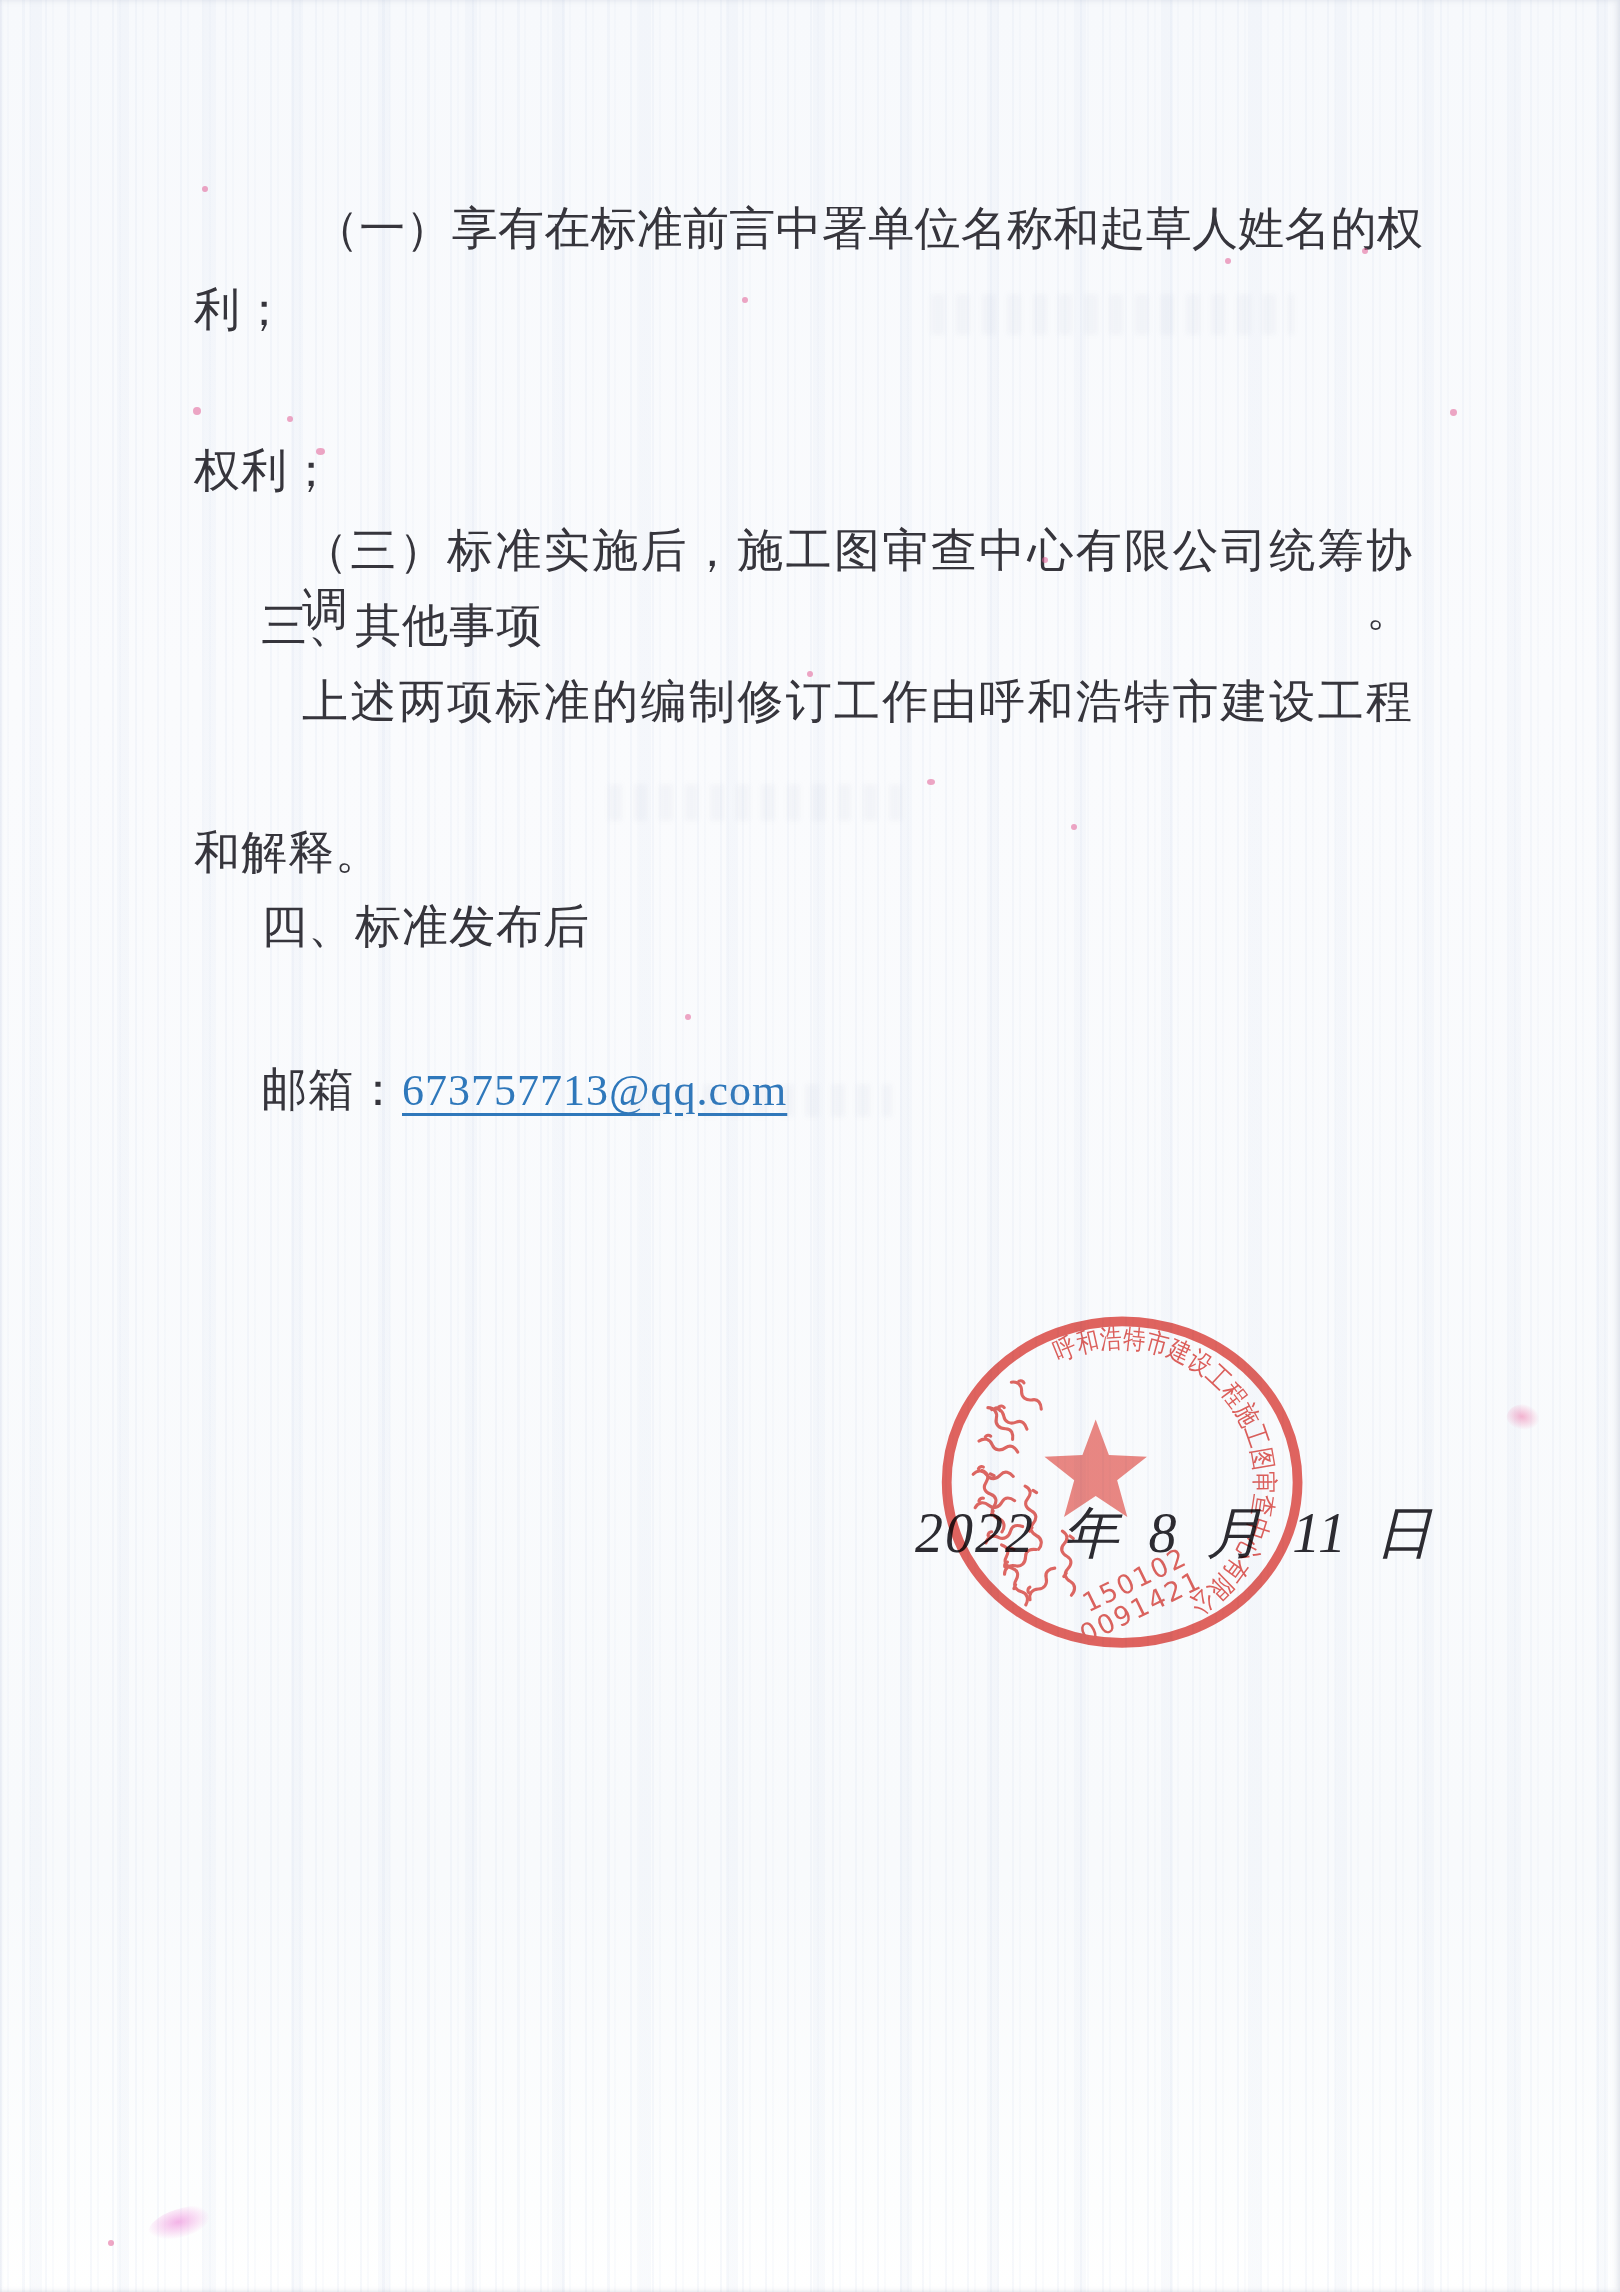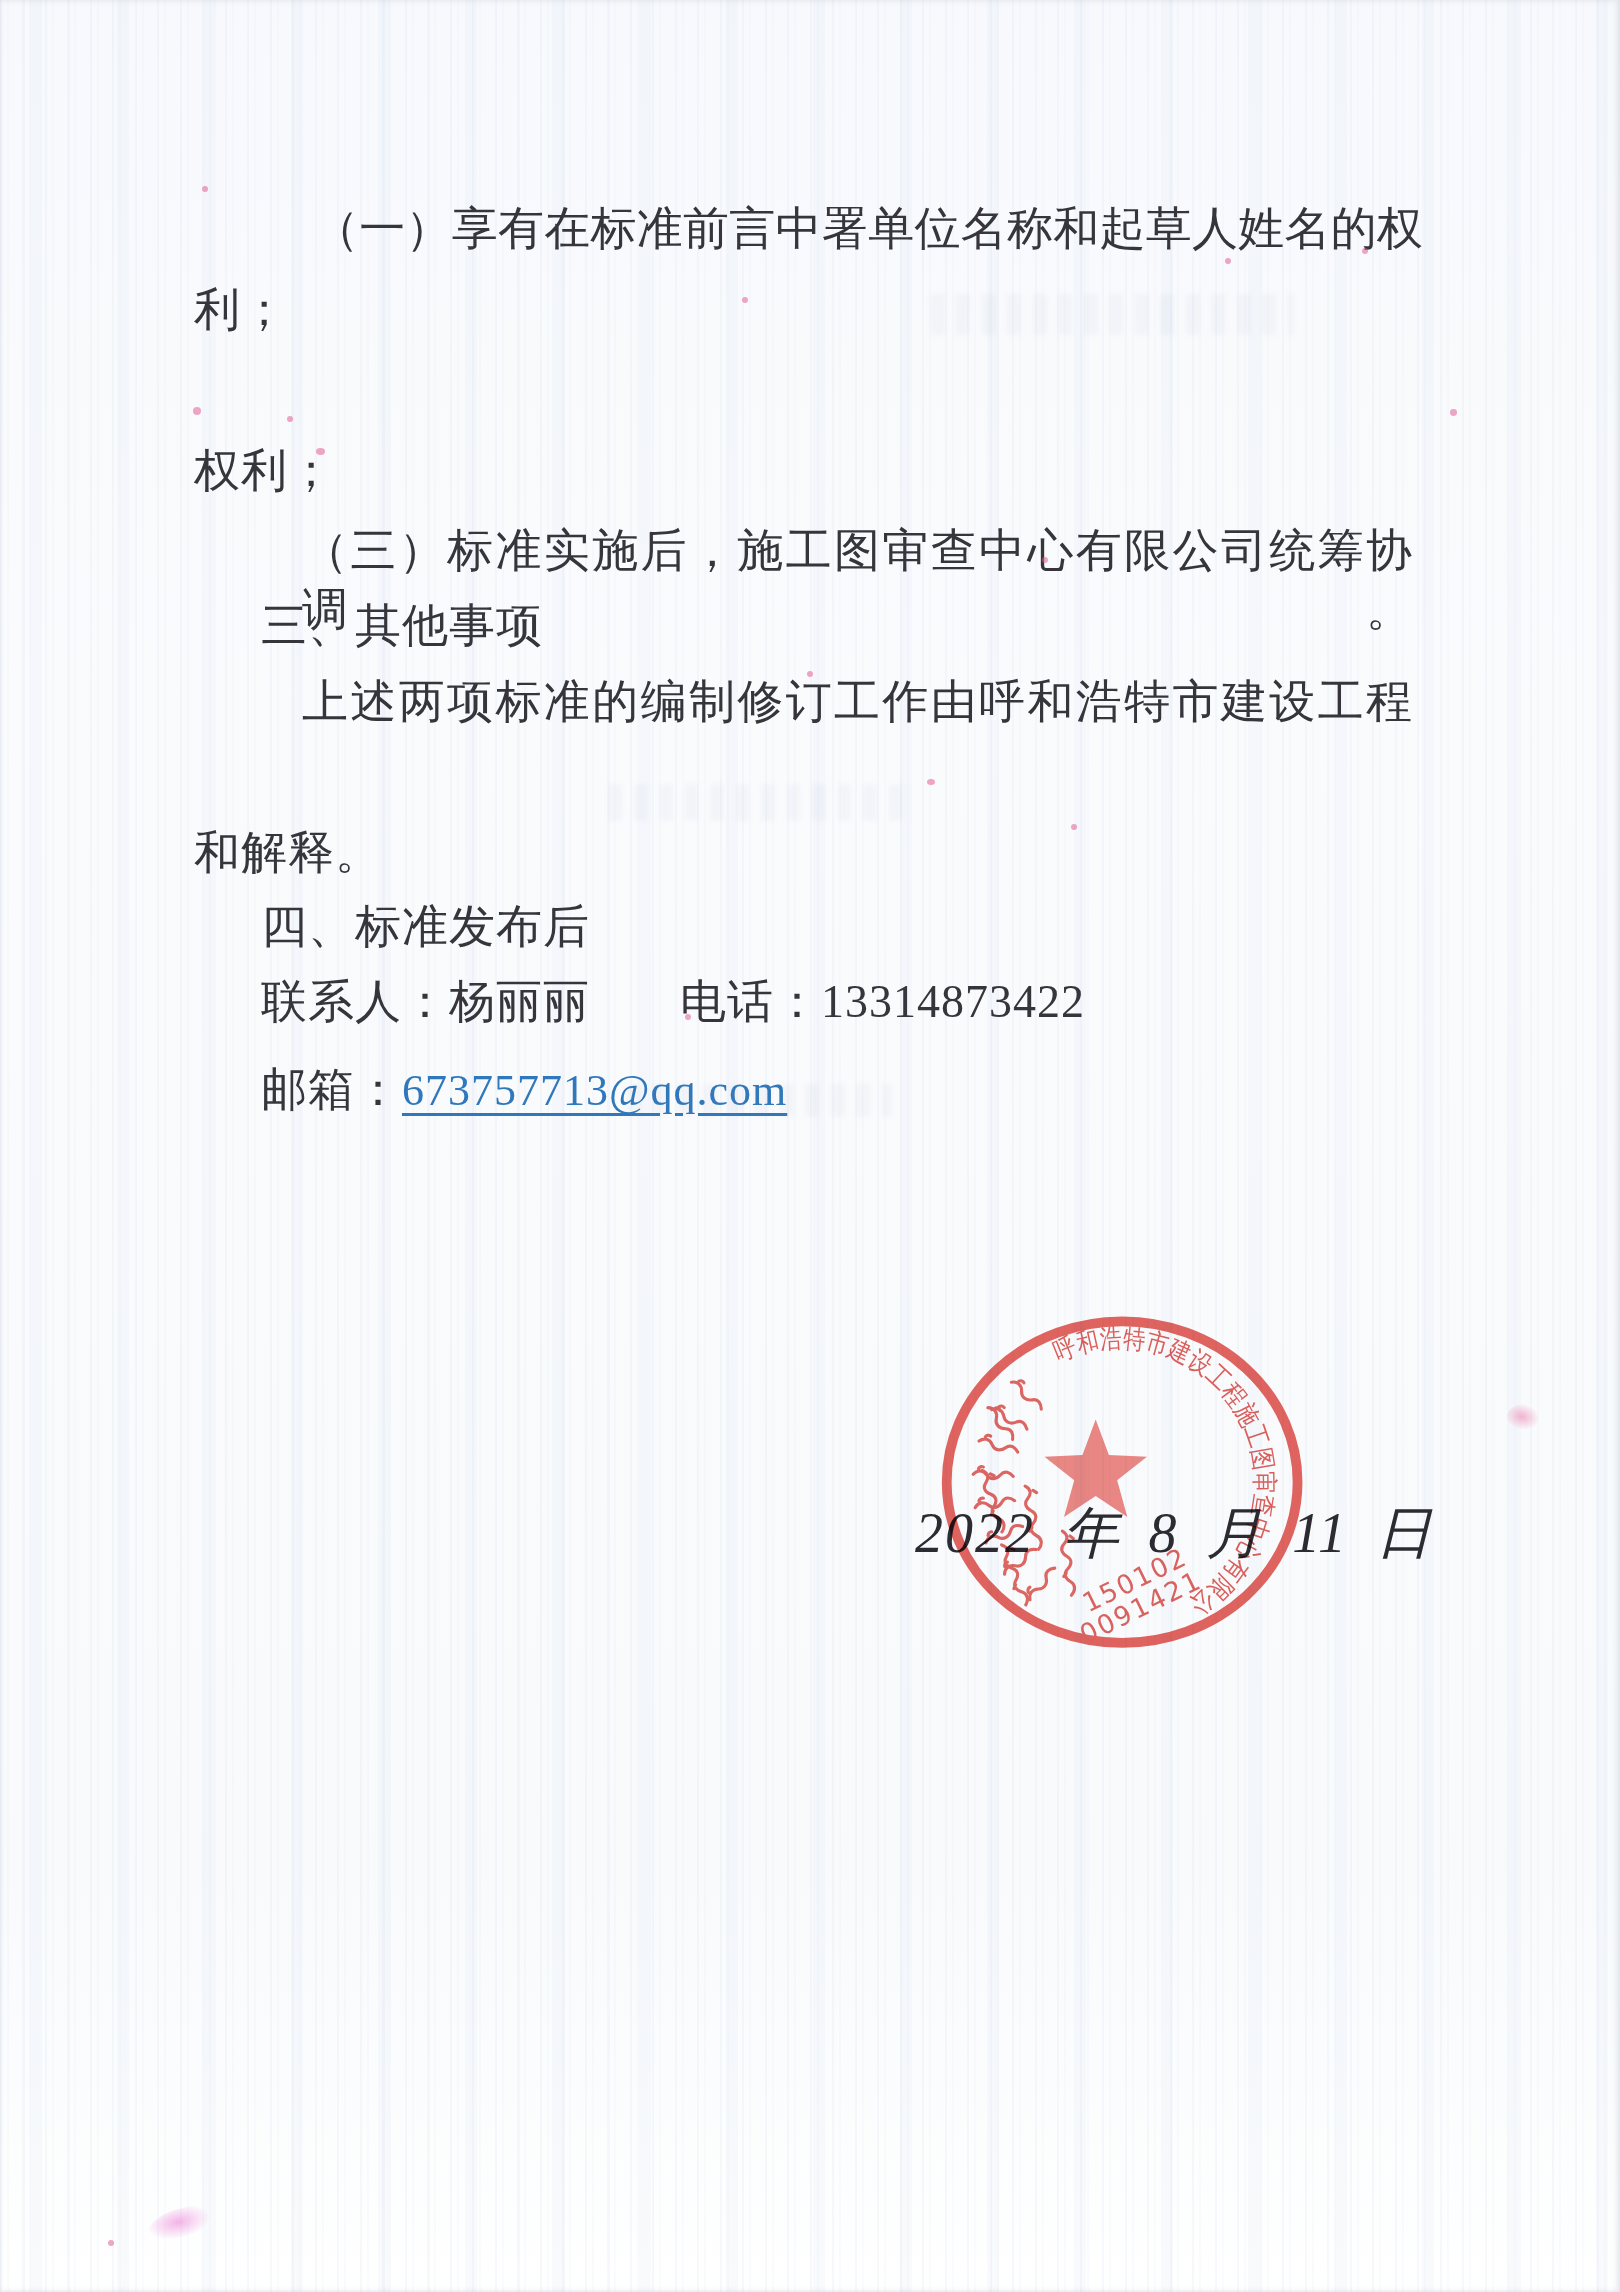--- a/index.html
+++ b/index.html
@@ -89,23 +89,20 @@
 
   <div class="line just" style="left:313px;top:199px;width:1110px;">（一）享有在标准前言中署单位名称和起草人姓名的权</div>
   <div class="line" style="left:194px;top:280px;">利；</div>
   <div class="line" style="left:194px;top:441px;">权利；</div>
   <div class="line just" style="left:302px;top:521px;width:1110px;">（三）标准实施后，施工图审查中心有限公司统筹协调。</div>
   <div class="line just" style="left:302px;top:672px;width:1110px;">上述两项标准的编制修订工作由呼和浩特市建设工程</div>
   <div class="line" style="left:261px;top:596px;">三、其他事项</div>
   <div class="line" style="left:194px;top:823px;">和解释。</div>
   <div class="line" style="left:261px;top:897px;">四、标准发布后</div>
 
-  <div class="line" style="left:261px;top:972px;">
-    <span>联系人：</span><span>杨丽丽</span><span class="contact-spacer"></span><span>电话：</span><span>13314873422</span>
-  </div>
 
   <div class="line" style="left:261px;top:1060px;">
     <span>邮箱：</span><span class="email">673757713@qq.com</span>
   </div>
 
   <div class="date">2022 年 8 月 11 日</div>
 
   <div class="ghost" style="left:931px;top:294px;width:363px;height:41px;"></div>
   <div class="ghost" style="left:608px;top:784px;width:294px;height:37px;"></div>
   <div class="ghost" style="left:627px;top:1084px;width:265px;height:33px;"></div>

